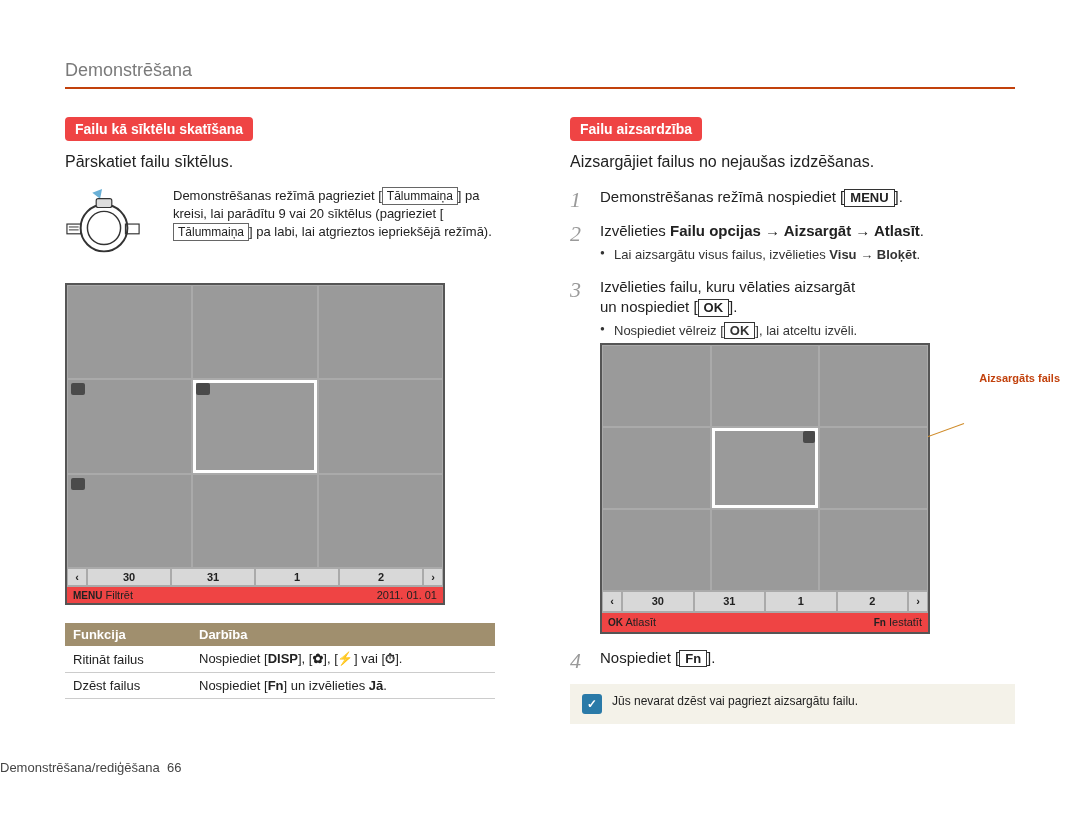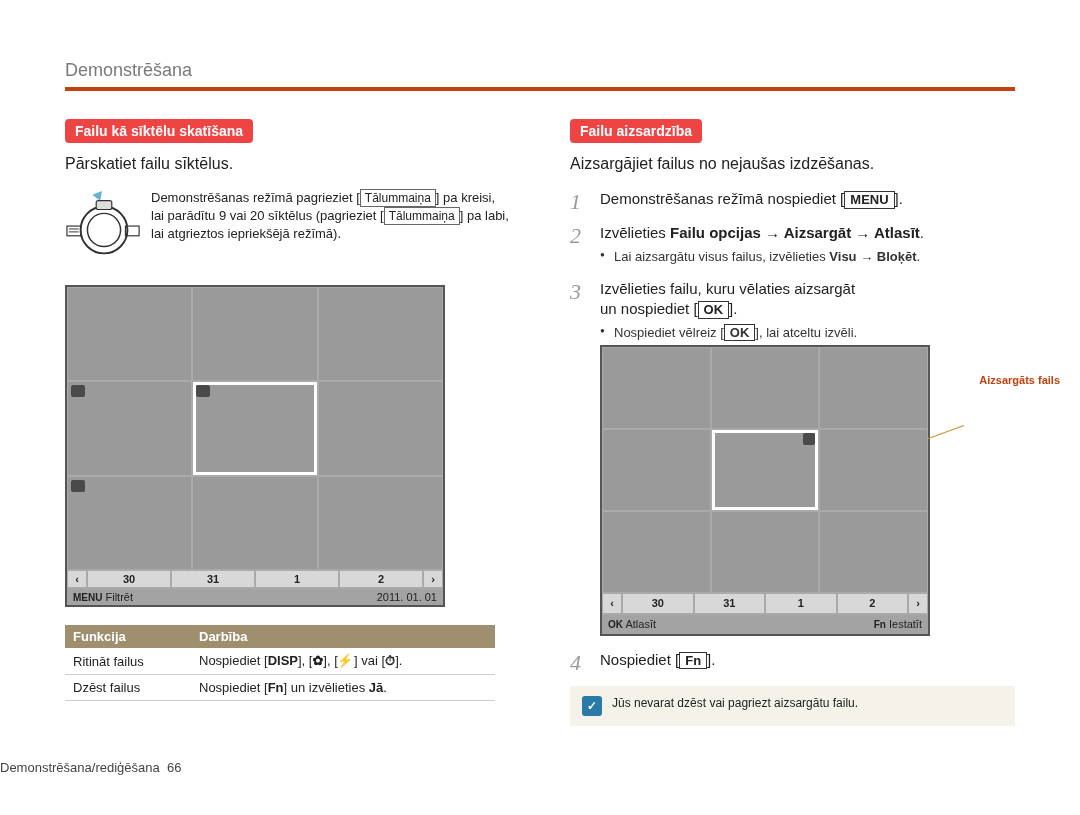--- a/index.html
+++ b/index.html
@@ -14,21 +14,21 @@
   .page {
     position: relative;
     width: 1080px;
     height: 815px;
     padding: 60px 65px 40px 65px;
     box-sizing: border-box;
   }
   .top-title {
     font-size: 18px;
     color: #7a7a7a;
-    border-bottom: 4px solid #c2410c;
+    border-bottom: 2px solid #c2410c;
     padding-bottom: 6px;
     margin-bottom: 28px;
   }
   .columns {
     display: flex;
     gap: 60px;
   }
   .col {
     flex: 1;
     min-width: 0;
@@ -42,21 +42,21 @@
     border-radius: 4px;
     font-weight: bold;
     margin-bottom: 6px;
   }
   .section-sub {
     font-size: 16px;
     margin: 6px 0 16px 0;
   }
   .dial-row {
     display: flex;
-    gap: 8px;
+    gap: 30px;
     align-items: flex-start;
     margin-bottom: 18px;
   }
   .dial {
     width: 78px;
     height: 78px;
   }
   .dial-text {
     font-size: 13px;
     line-height: 1.35;
@@ -127,21 +127,21 @@
   .grid-tabs .arrow {
     width: 18px;
     text-align: center;
     border: 1px solid #aaa;
     padding: 2px 0;
     font-weight: bold;
   }
   .grid-footer {
     display: flex;
     font-size: 11px;
-    background: #a3a3a3;
+    background: #ef4444;
     justify-content: space-between;
     padding: 2px 6px;
     border-top: 1px solid #aaa;
   }
   .grid-footer .menutag {
     font-weight: bold;
     font-size: 10px;
   }
   table.func {
     width: 430px;

